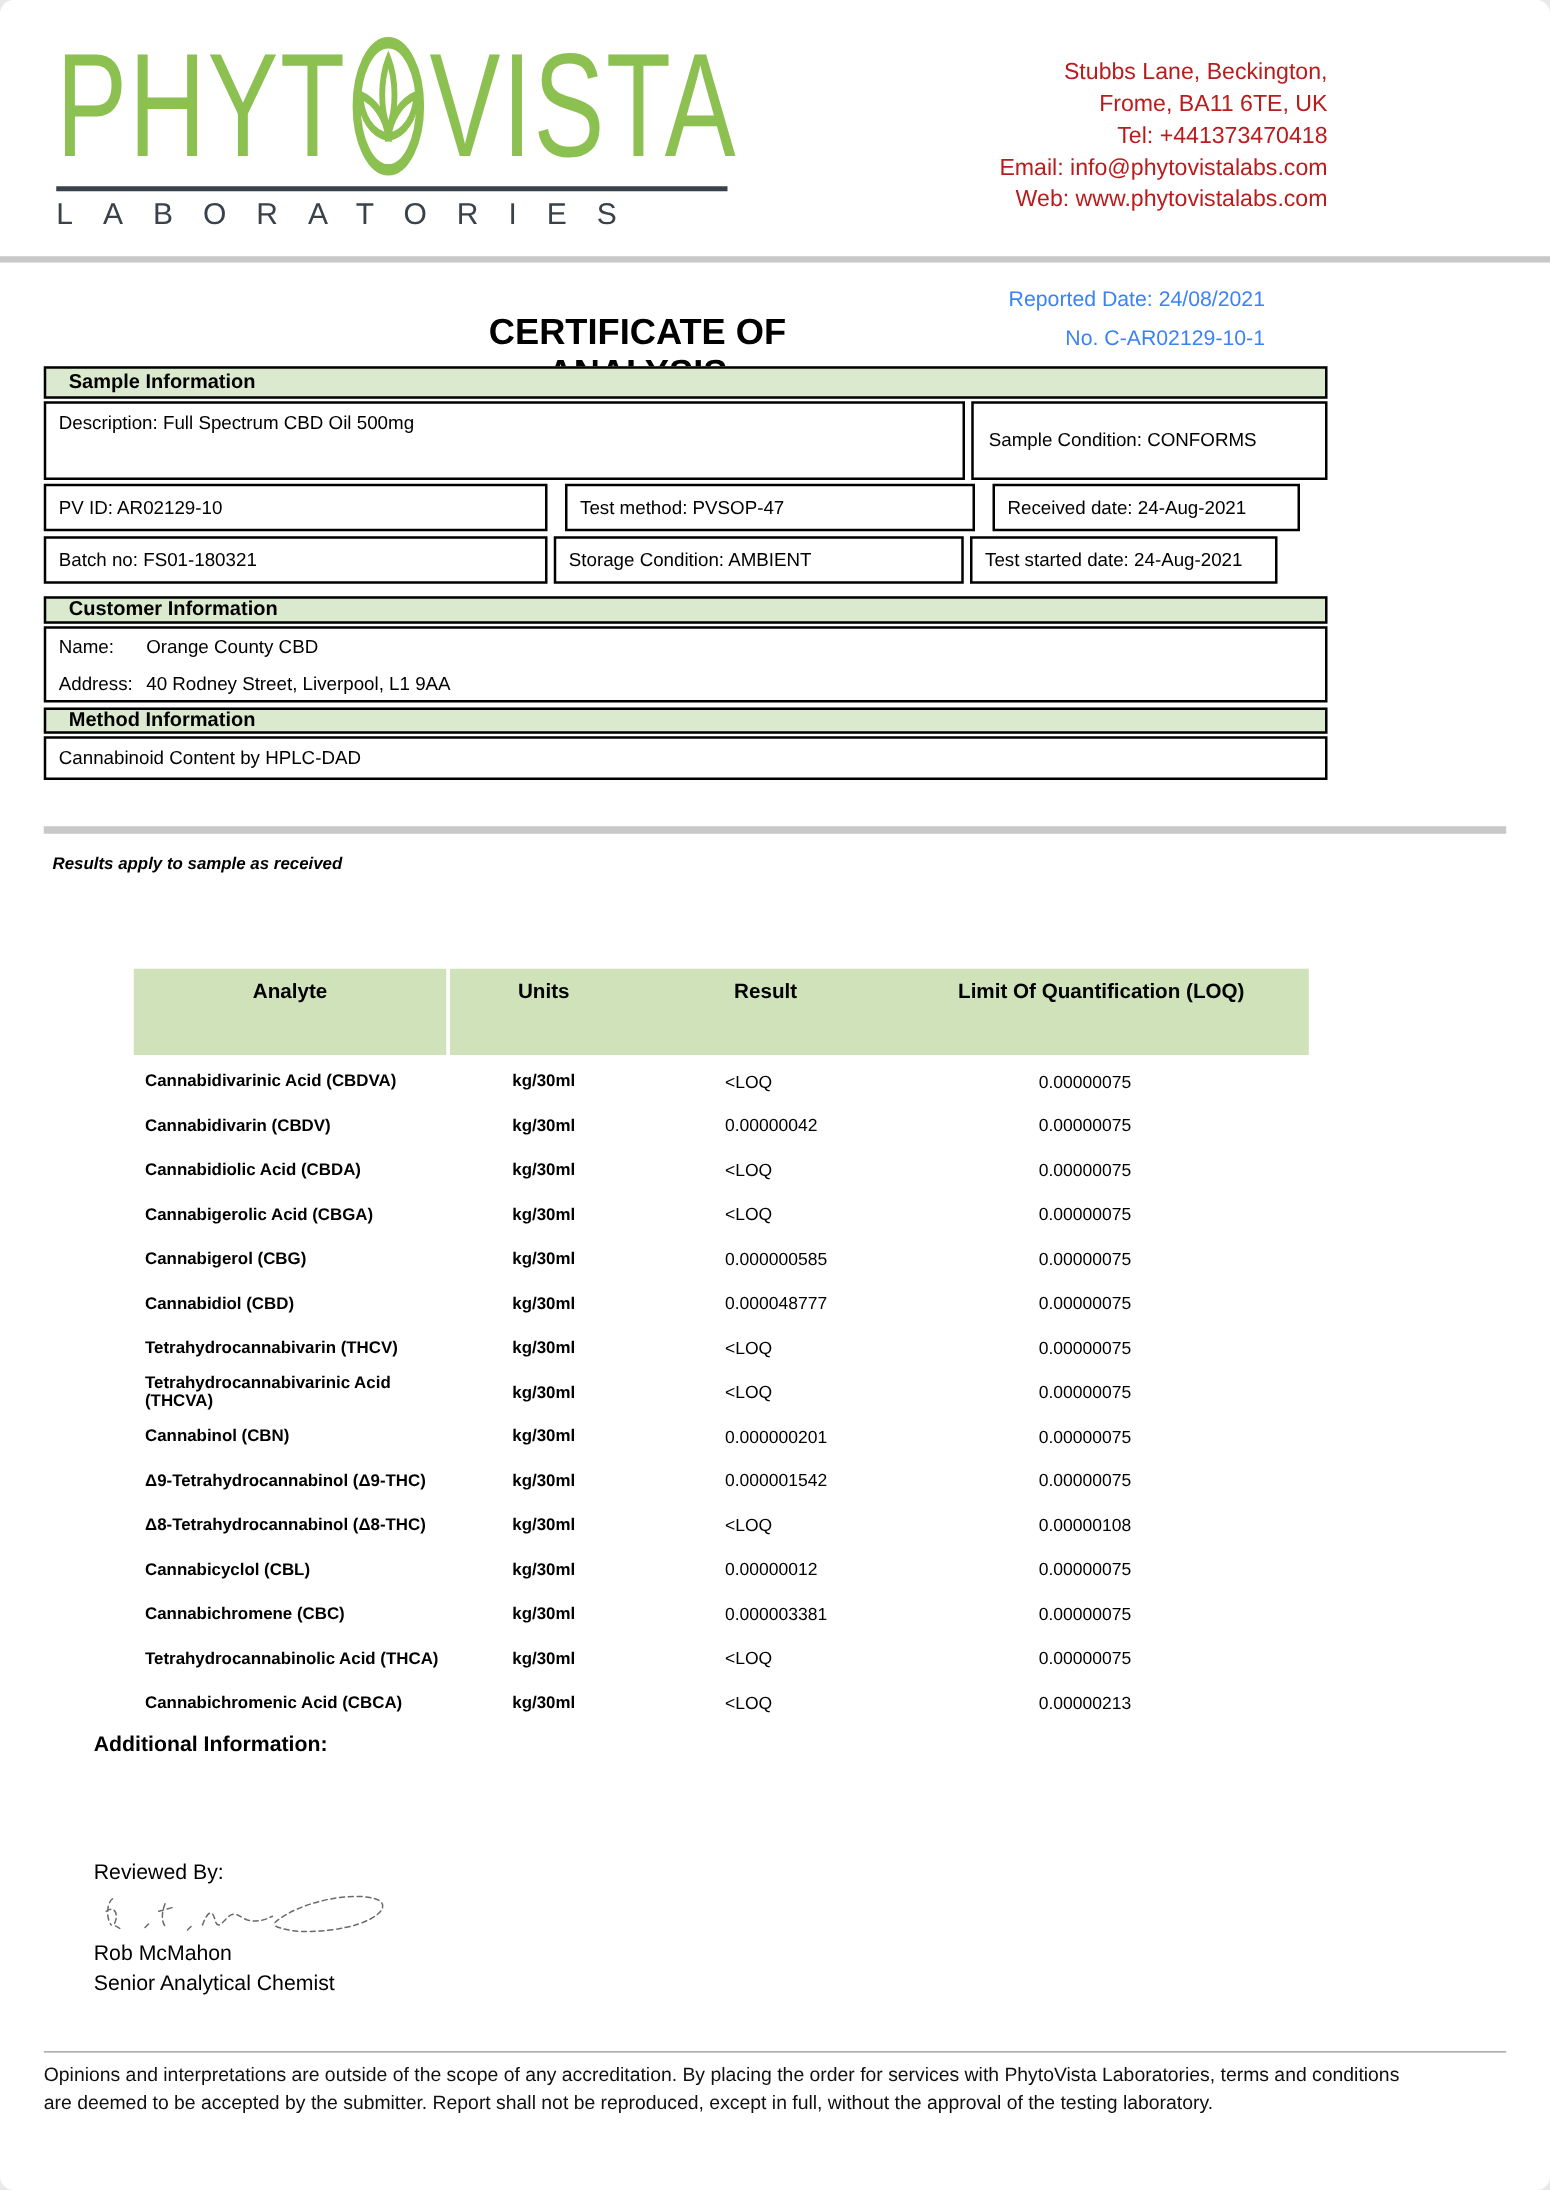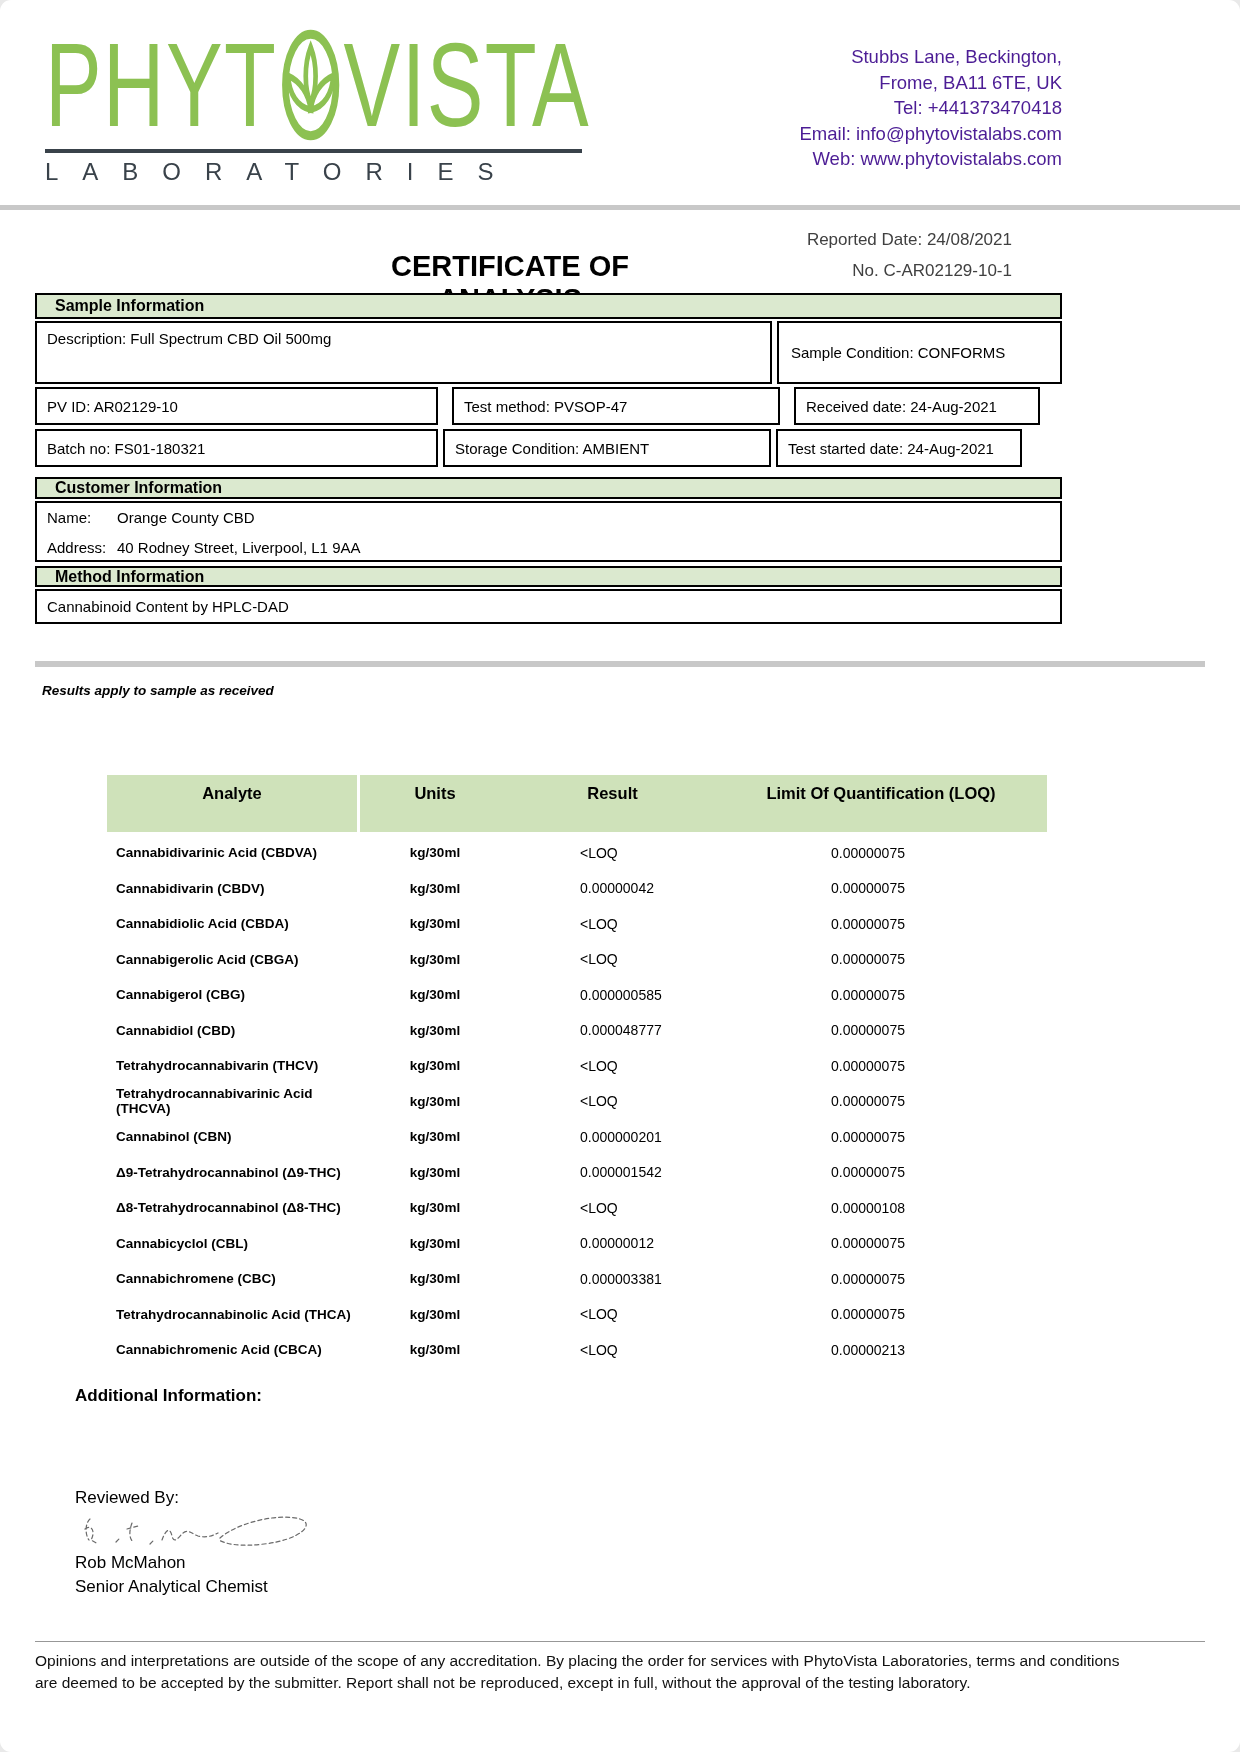--- a/index.html
+++ b/index.html
@@ -19,24 +19,24 @@
 
   
   .logo{left:45px;top:26px;}
   .logo-word{display:flex;align-items:center;color:var(--logo-green);
     font-size:118px;font-weight:400;line-height:1;letter-spacing:2px;
     transform:scaleX(0.72);transform-origin:left center;white-space:nowrap;}
   .leaf-svg{margin:0 2px;display:block;}
   .logo-rule{width:537px;height:4px;background:var(--logo-dark);margin-top:5px;}
   .logo-sub{margin-top:5px;font-size:24px;color:var(--logo-dark);
     letter-spacing:24px;white-space:nowrap;font-weight:400;}
-  .contact{right:178px;top:44px;text-align:right;font-size:18.5px;line-height:25.5px;color:#4c1d95;}
+  .contact{right:178px;top:44px;text-align:right;font-size:18.5px;line-height:25.5px;color:#b91c1c;}
   .gray-rule{left:0;top:205px;width:1240px;height:5px;background:var(--divider-gray);}
 
-  .report-meta{right:228px;top:224px;text-align:right;font-size:17px;line-height:31px;color:#404040;}
+  .report-meta{right:228px;top:224px;text-align:right;font-size:17px;line-height:31px;color:#3b82f6;}
   .doc-title{left:330px;top:250px;width:360px;text-align:center;
     font-size:29px;font-weight:700;letter-spacing:0px;}
 
   
   .section-bar{background:var(--section-header-bg);border:2px solid #000;
     font-weight:700;font-size:16px;padding-left:18px;display:flex;align-items:center;}
   .info-box{border:2px solid #000;font-size:15px;background:#fff;}
   .flex-mid{display:flex;align-items:center;padding-left:10px;}
   .row-flex{display:flex;gap:5px;}
 
@@ -49,21 +49,21 @@
   .cust-box{width:1027px;height:61px;padding:6px 0 0 10px;}
   .cust-line{margin-bottom:13px;}
   .cust-label{display:inline-block;min-width:70px;}
   .method-box{width:1027px;height:35px;}
 
   .results-note{left:42px;top:683px;font-size:13.5px;font-weight:700;font-style:italic;}
 
   
   .tbl{left:107px;top:775px;width:940px;}
   .tbl-head{display:grid;grid-template-columns:253px 150px 205px 332px;
-    background:var(--table-header-bg);height:57px;}
+    background:var(--table-header-bg);height:69px;}
   .th{font-weight:700;font-size:16.5px;text-align:center;padding-top:9px;}
   .th:first-child{border-right:3px solid #fff;}
   .tbl-row{display:grid;grid-template-columns:253px 150px 205px 332px;
     height:35.5px;align-items:center;}
   .tbl-body .tbl-row:first-child{margin-top:3px;}
   .c-analyte{font-size:13.5px;font-weight:700;padding-left:9px;}
   .c-units{font-size:13.5px;font-weight:700;text-align:center;}
   .c-result{font-size:14px;padding-left:70px;}
   .c-loq{font-size:14px;text-align:center;padding-right:26px;}
 

